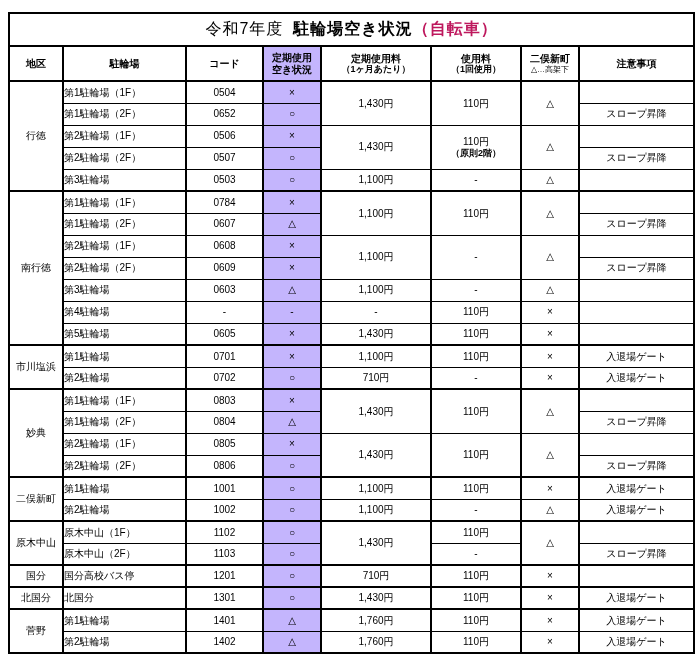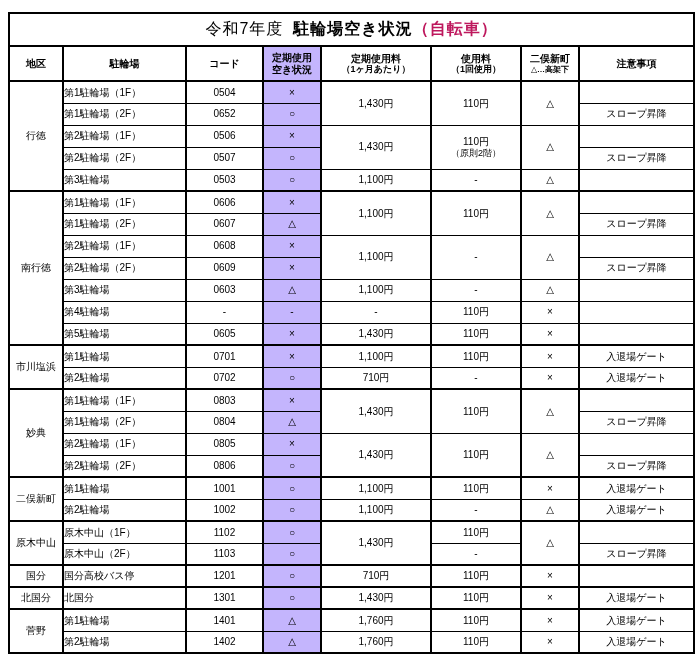--- a/index.html
+++ b/index.html
@@ -15,24 +15,24 @@
     text-align:center; vertical-align:middle; font-size:10px;
     padding:0; line-height:1.15; overflow:hidden; white-space:nowrap;
   }
   tr.r { height:22px; }
   td.lot { text-align:left; padding-left:0; }
   td.title-cell { height:31px; font-size:16px; font-weight:bold; border-width:2px; letter-spacing:1px; }
   .title-prefix { font-weight:normal; margin-right:10px; }
   .red { color:#be185d; }
   tr.head td { height:33px; font-weight:bold; border-top-width:2px; border-bottom-width:2px; }
   .sub { font-size:9px;text-align:center; }
-  .roofsub { font-size:8px; font-weight:bold; }
+  .roofsub { font-size:8px; font-weight:normal; }
   .hl { background:#c4b5fd; }
   tr.dsep td { border-top-width:2px; }
-  .subbold { font-weight:normal; font-size:9px; }
+  .subbold { font-weight:bold; font-size:9px; }
 </style>
 </head>
 <body>
 
 <div class="sheet">
 <table>
   <colgroup>
     <col style="width:54px">
         <col style="width:123px">
         <col style="width:77px">
@@ -113,21 +113,21 @@
     <td class="hl">○</td>
     <td>1,100円</td>
     <td>-</td>
     <td>△</td>
     <td></td>
   </tr>
 
   <tr class="r dsep">
     <td rowspan="7">南行徳</td>
     <td class="lot">第1駐輪場（1F）</td>
-    <td>0606</td>
+    <td>0784</td>
     <td class="hl">×</td>
     <td rowspan="2">1,100円</td>
     <td rowspan="2">110円</td>
     <td rowspan="2">△</td>
     <td></td>
   </tr>
   <tr class="r">
     <td class="lot">第1駐輪場（2F）</td>
     <td>0607</td>
     <td class="hl">△</td>

